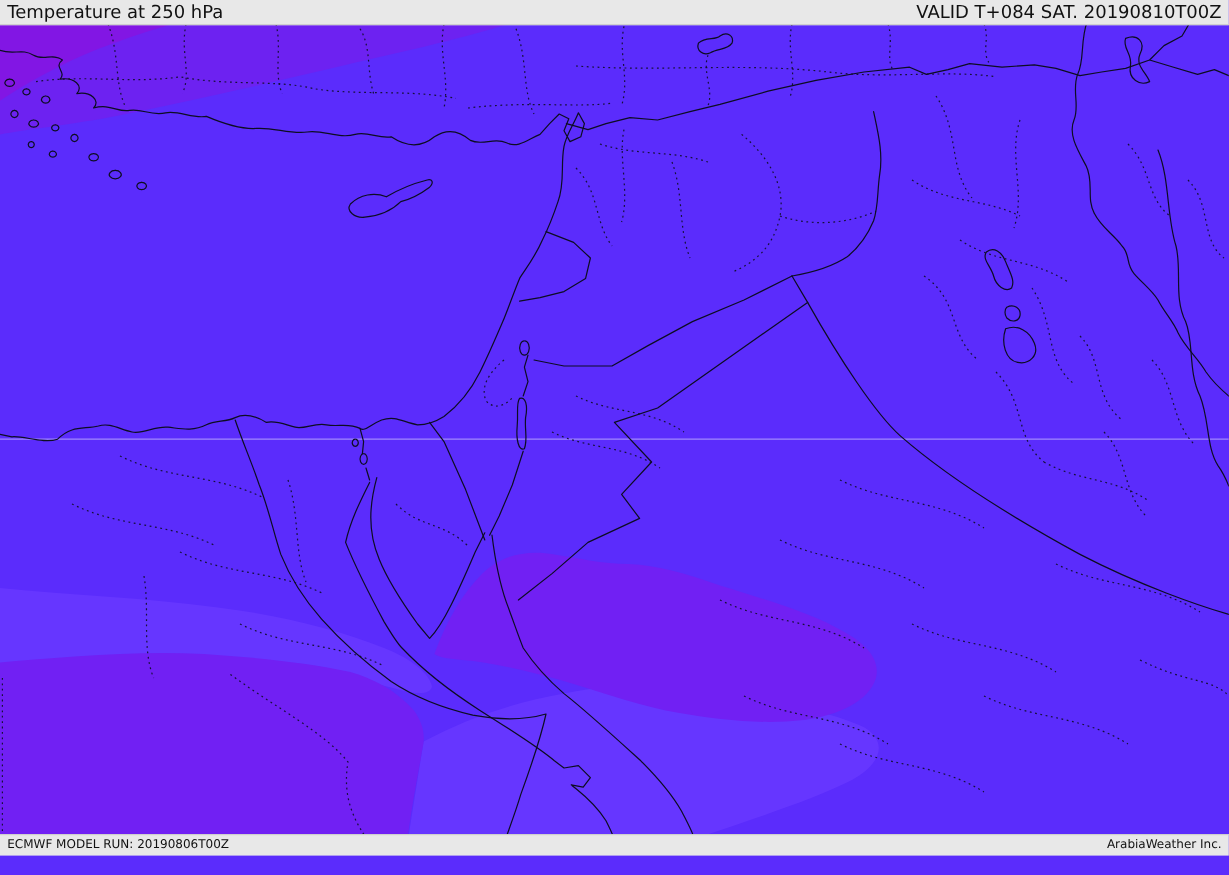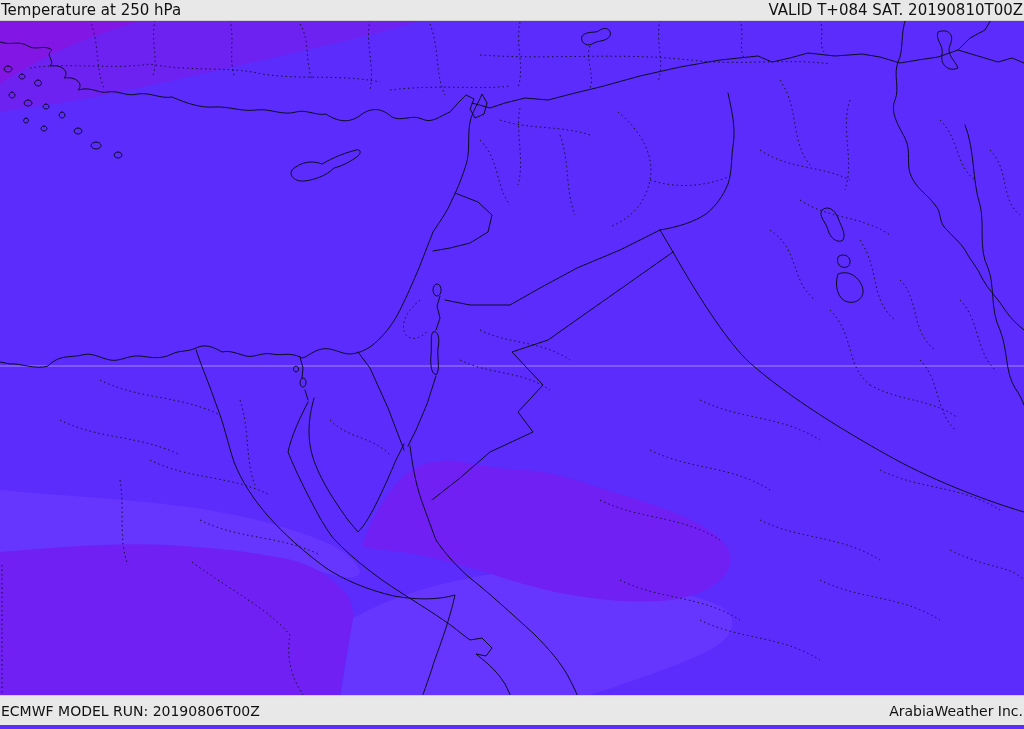--- a/index.html
+++ b/index.html
@@ -1,22 +1,22 @@
 <!DOCTYPE html>
 <html style="--bar-bg: #e8e8e8; --bar-text: #111111; --c-base: #5b2cfc; --c-band: #6d22f1; --c-corner: #8216e4; --c-patch-purple: #7120f3; --c-patch-light: #6636ff; --c-line: #0d0d22; --c-grid: #cfc6ff;"><head>
 <meta charset="utf-8">
 <style>
   html,body{margin:0;padding:0;}
   body{width:1024px;height:729px;position:relative;overflow:hidden;
        font-family:"DejaVu Sans","Liberation Sans",sans-serif;background:#5b2cfc;}
   .bar{position:absolute;left:0;width:1024px;background:var(--bar-bg);color:var(--bar-text);
        display:flex;justify-content:space-between;align-items:center;
-       box-sizing:border-box;padding:0 1px;z-index:5;}
+       box-sizing:border-box;padding:0 6px;z-index:5;}
   #top-bar{top:0;height:21px;font-size:15px;border-bottom:1px solid #cfcfcf;}
-  #bottom-bar{bottom:4px;height:30px;font-size:14px;border-top:1px solid #cfcfcf;}
+  #bottom-bar{bottom:16px;height:18px;font-size:10px;border-top:1px solid #cfcfcf;}
   #map-wrap{position:absolute;top:0;left:0;width:1024px;height:729px;}
   svg{display:block;}
   .fill-base{fill:var(--c-base);}
   .fill-band{fill:var(--c-band);}
   .fill-corner{fill:var(--c-corner);}
   .fill-patch-purple{fill:var(--c-patch-purple);}
   .fill-patch-light{fill:var(--c-patch-light);}
   .ln{stroke:var(--c-line);fill:none;stroke-width:1;stroke-linecap:round;stroke-linejoin:round;}
   .dot{stroke:var(--c-line);fill:none;stroke-width:1;stroke-dasharray:1.5 3;opacity:.9;}
   .lake{stroke:var(--c-line);fill:none;stroke-width:1;}

